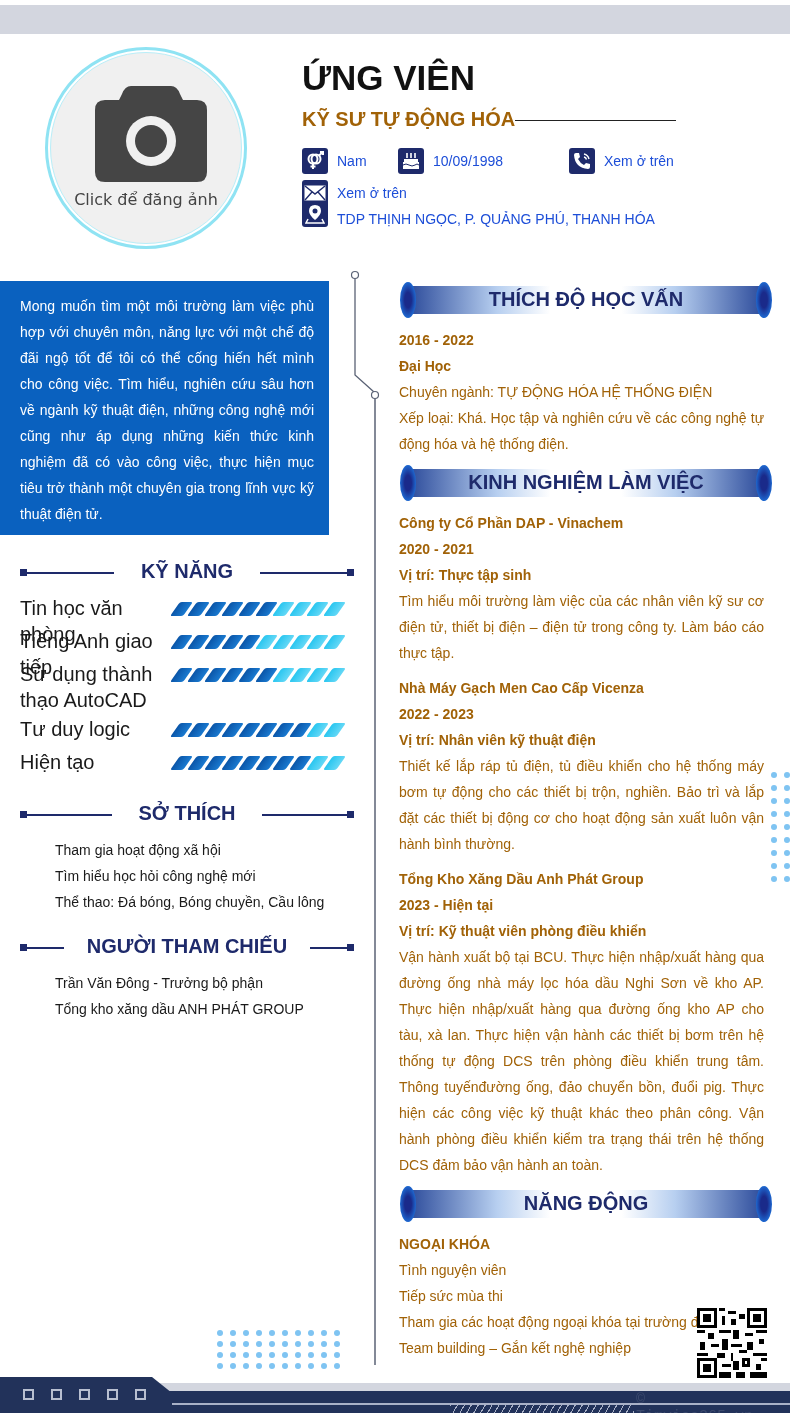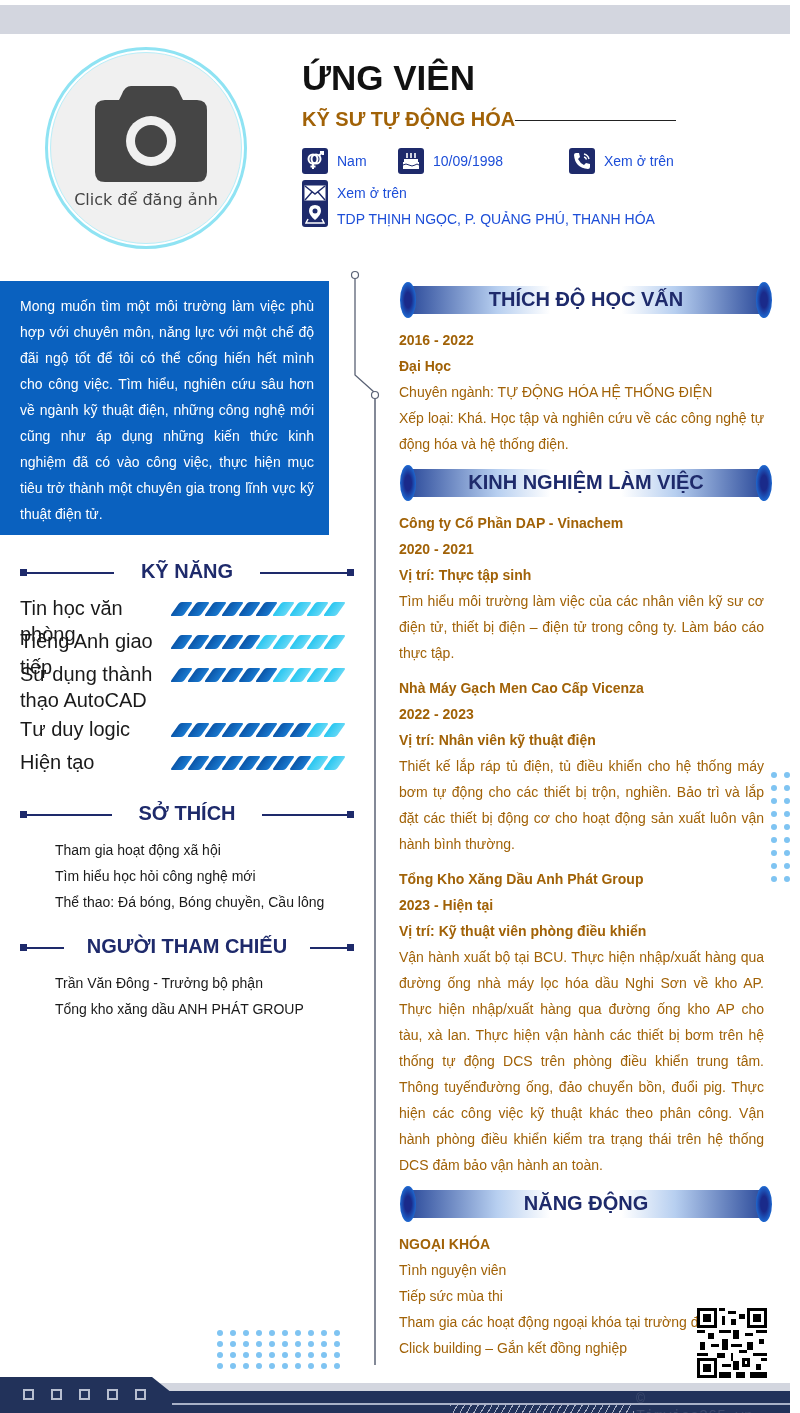--- a/index.html
+++ b/index.html
@@ -280,21 +280,21 @@
   <div class="bg"></div>
     <div class="capL"></div>
     <div class="capR"></div>
   <div class="tt">NĂNG ĐỘNG</div>
 </div>
 <div class="rblock" style="top:1231px;width:300px;white-space:nowrap;overflow:hidden;">
   <div class="b">NGOẠI KHÓA</div>
   <div>Tình nguyện viên</div>
   <div>Tiếp sức mùa thi</div>
   <div>Tham gia các hoạt động ngoại khóa tại trường đại học</div>
-  <div>Click building – Gắn kết đồng nghiệp</div>
+  <div>Team building – Gắn kết nghệ nghiệp</div>
 </div>
 
 <div class="dots" id="dots-right" style="left:771px;top:772px;grid-template-columns:6px 6px;gap:7px 7px;">
     <span></span>
     <span></span>
     <span></span>
     <span></span>
     <span></span>
     <span></span>
     <span></span>

